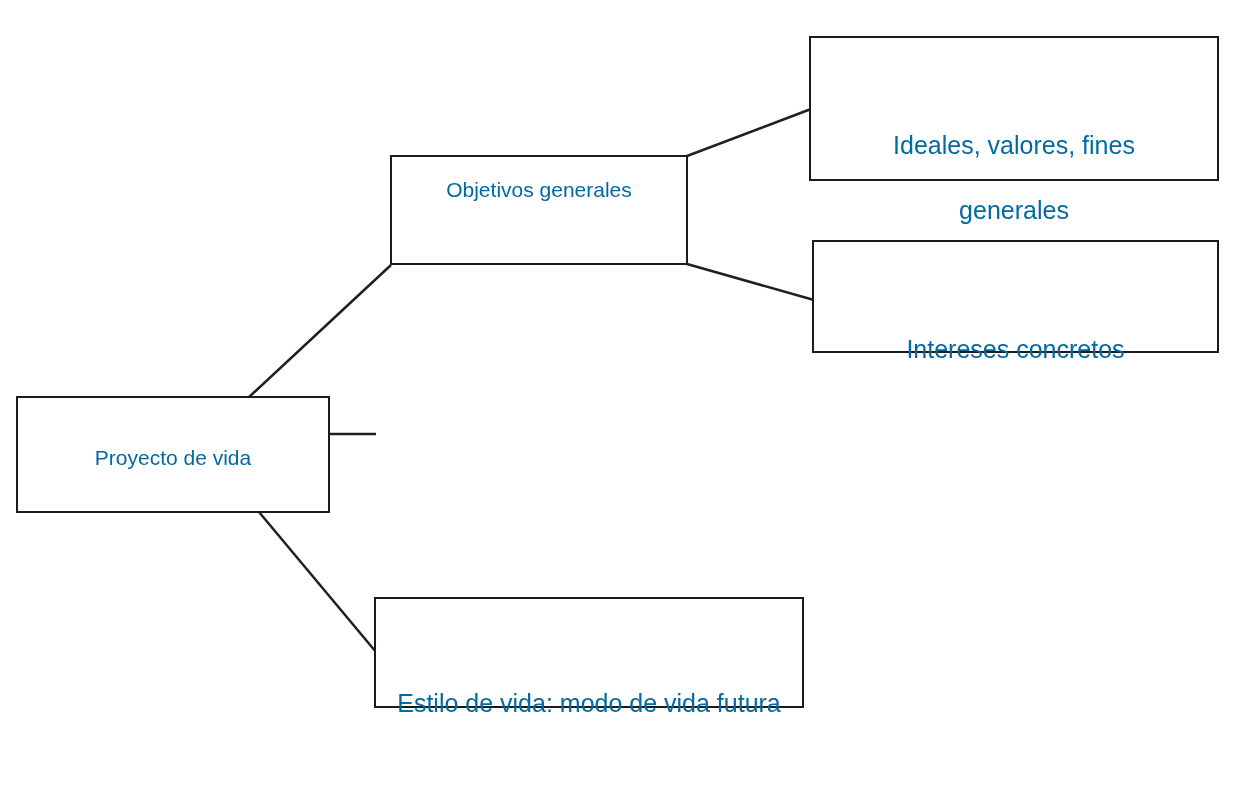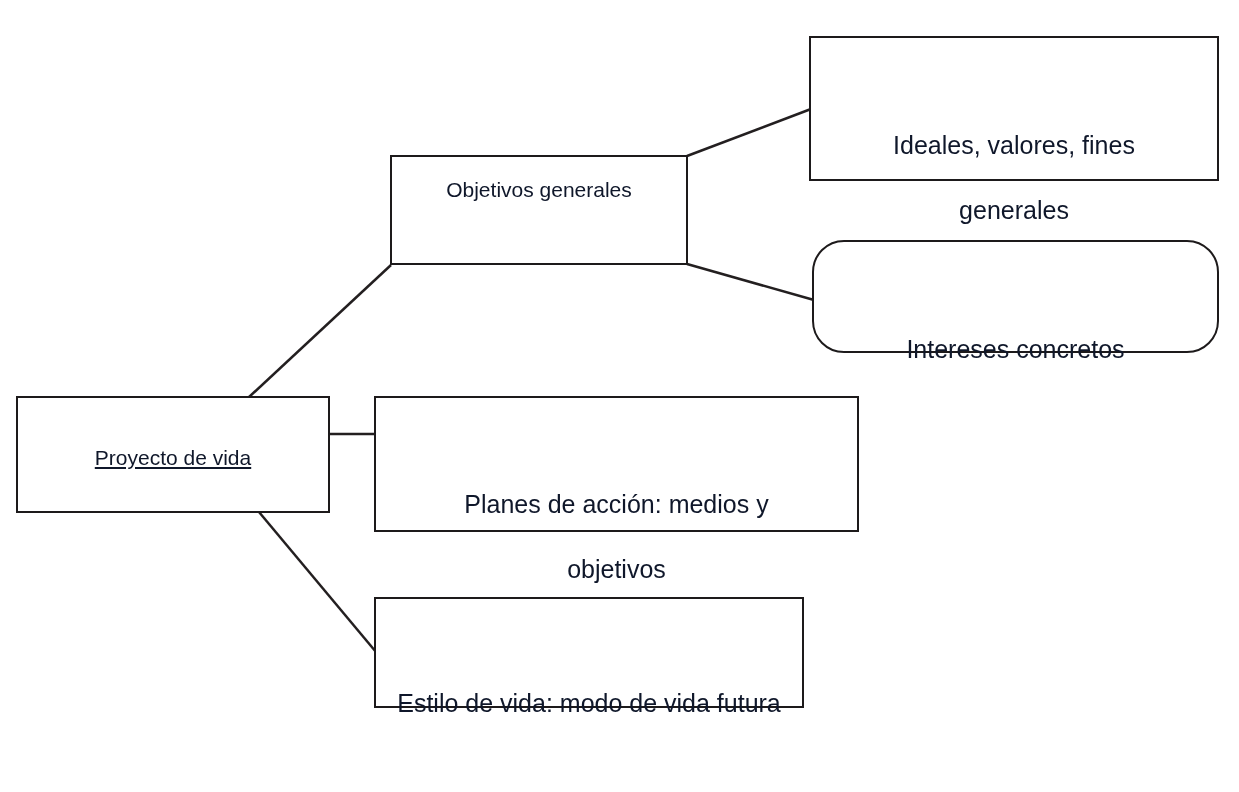--- a/index.html
+++ b/index.html
@@ -25,36 +25,36 @@
     z-index: 1;
   }
   .node-box {
     position: absolute;
     box-sizing: border-box;
     border: 2.5px solid #1d1a1b;
     background: #ffffff;
     z-index: 2;
     text-align: center;
     white-space: pre-line;
-    color: #0f172a;
+    color: #0369a1;
   }
   
   .node-small {
     font-size: 21px;
     line-height: 22px;
   }
   
   .node-large {
     font-size: 25px;
     line-height: 65px;
   }
-  #box-proyecto  { left: 16px;  top: 396px; width: 314px; height: 117px; padding-top: 27px; text-decoration: underline; }
+  #box-proyecto  { left: 16px;  top: 396px; width: 314px; height: 117px; padding-top: 27px; }
   #box-objetivos { left: 390px; top: 155px; width: 298px; height: 110px; }
   #box-ideales   { left: 809px; top: 36px;  width: 410px; height: 145px; padding-top: 10px; }
-  #box-intereses { left: 812px; top: 240px; width: 407px; height: 113px; padding-top: 10px; border-radius: 32px; }
+  #box-intereses { left: 812px; top: 240px; width: 407px; height: 113px; padding-top: 10px; }
   #box-planes    { left: 374px; top: 396px; width: 485px; height: 136px; padding-top: 9px; }
   #box-estilo    { left: 374px; top: 597px; width: 430px; height: 111px; padding-top: 7px; }
 </style>
 </head>
 <body>
 
 <div id="canvas">
 
   <svg id="connector-layer" viewBox="0 0 1239 792" xmlns="http://www.w3.org/2000/svg">
     <line x1="248" y1="398" x2="391" y2="265" stroke="#231f20" stroke-width="2.5"></line>
@@ -74,22 +74,18 @@
 
   <div id="box-ideales" class="node-box node-large">
     <span>Ideales, valores, fines
 generales</span>
   </div>
 
   <div id="box-intereses" class="node-box node-large">
     <span>Intereses concretos</span>
   </div>
 
-  <div id="box-planes" class="node-box node-large">
-    <span>Planes de acción: medios y
-objetivos</span>
-  </div>
 
   <div id="box-estilo" class="node-box node-large">
     <span>Estilo de vida: modo de vida futura</span>
   </div>
 
 </div>
 
 </body></html>

